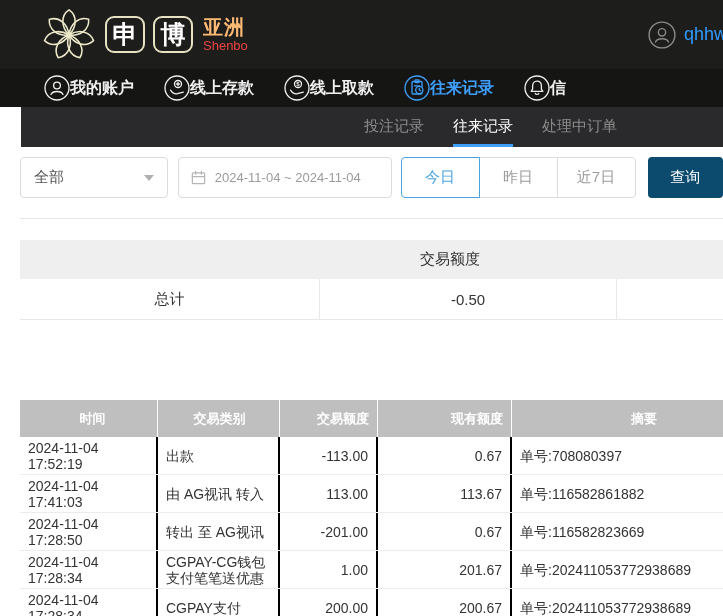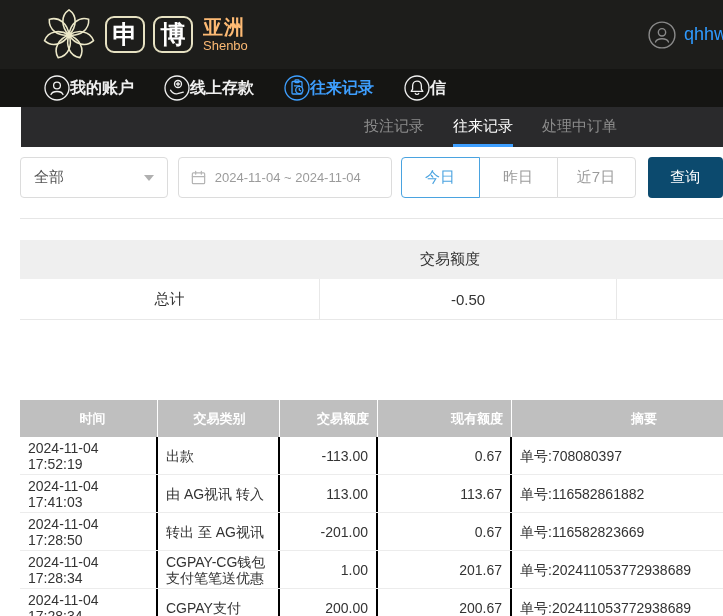--- a/index.html
+++ b/index.html
@@ -18,21 +18,21 @@
   }
   .logo { display: flex; align-items: center; margin-left: 40px; gap: 5px; }
   .logo-flower { width: 58px; height: 58px; margin-right: 2px; }
   .logo-box {
     width: 40px; height: 37px; border: 2px solid #e6e1c2; border-radius: 9px;
     color: #fff; font-size: 25px; font-weight: bold; line-height: 33px;
     text-align: center; margin-right: 3px;
   }
   .logo-region { display: flex; flex-direction: column; justify-content: center; margin-left: 2px; }
   .logo-region .cn { color: #fdba74; font-size: 20px; font-weight: bold; letter-spacing: 1px; line-height: 22px; }
-  .logo-region .en { color: #fdba74; font-size: 13px; line-height: 15px; }
+  .logo-region .en { color: #ef4444; font-size: 13px; line-height: 15px; }
   .user-block {
     position: absolute; left: 648px; top: 0; height: 69px;
     display: flex; align-items: center; gap: 8px; white-space: nowrap;
   }
   .user-name { color: #2f9aff; font-size: 18px; }
 
   
   .main-nav {
     height: 38px; background: #151513;
     display: flex; align-items: center; padding-left: 44px; gap: 30px;
@@ -179,20 +179,31 @@
     <svg width="26" height="26" viewBox="0 0 26 26">
       <g fill="none" stroke="currentColor" stroke-width="1.3" stroke-linecap="round" stroke-linejoin="round">
         <circle cx="13" cy="13" r="12"></circle>
         <circle cx="14" cy="9" r="3.5"></circle>
         <path d="M14,7.3 L14,10.7 M12.4,9 L15.6,9"></path>
         <path d="M6.5,15.2 C8.5,18.4 11.2,19.2 13.6,18.7 L19.3,17.2"></path>
       </g>
     </svg>
     <span>线上存款</span>
   </div>
+  <div class="nav-item">
+    <svg width="26" height="26" viewBox="0 0 26 26">
+      <g fill="none" stroke="currentColor" stroke-width="1.3" stroke-linecap="round" stroke-linejoin="round">
+        <circle cx="13" cy="13" r="12"></circle>
+        <circle cx="14" cy="9" r="3.5"></circle>
+        <path d="M6.5,15.2 C8.5,18.4 11.2,19.2 13.6,18.7 L19.3,17.2"></path>
+      </g>
+      <text x="14" y="11" text-anchor="middle" font-size="6" fill="currentColor" stroke="none" font-family="Liberation Sans, sans-serif">$</text>
+    </svg>
+    <span>线上取款</span>
+  </div>
   <div class="nav-item active">
     <svg width="26" height="26" viewBox="0 0 26 26">
       <g fill="none" stroke="currentColor" stroke-width="1.3" stroke-linecap="round" stroke-linejoin="round">
         <circle cx="13" cy="13" r="12"></circle>
         <rect x="8" y="6.5" width="10" height="12.5" rx="1"></rect>
         <rect x="11" y="4.9" width="4" height="2.6" rx="0.8"></rect>
         <path d="M10.5,10.8 L15.5,10.8"></path>
         <circle cx="15.3" cy="15" r="3.6" fill="#151513"></circle>
         <path d="M15.3,13.4 L15.3,15 L16.6,15.8"></path>
       </g>

